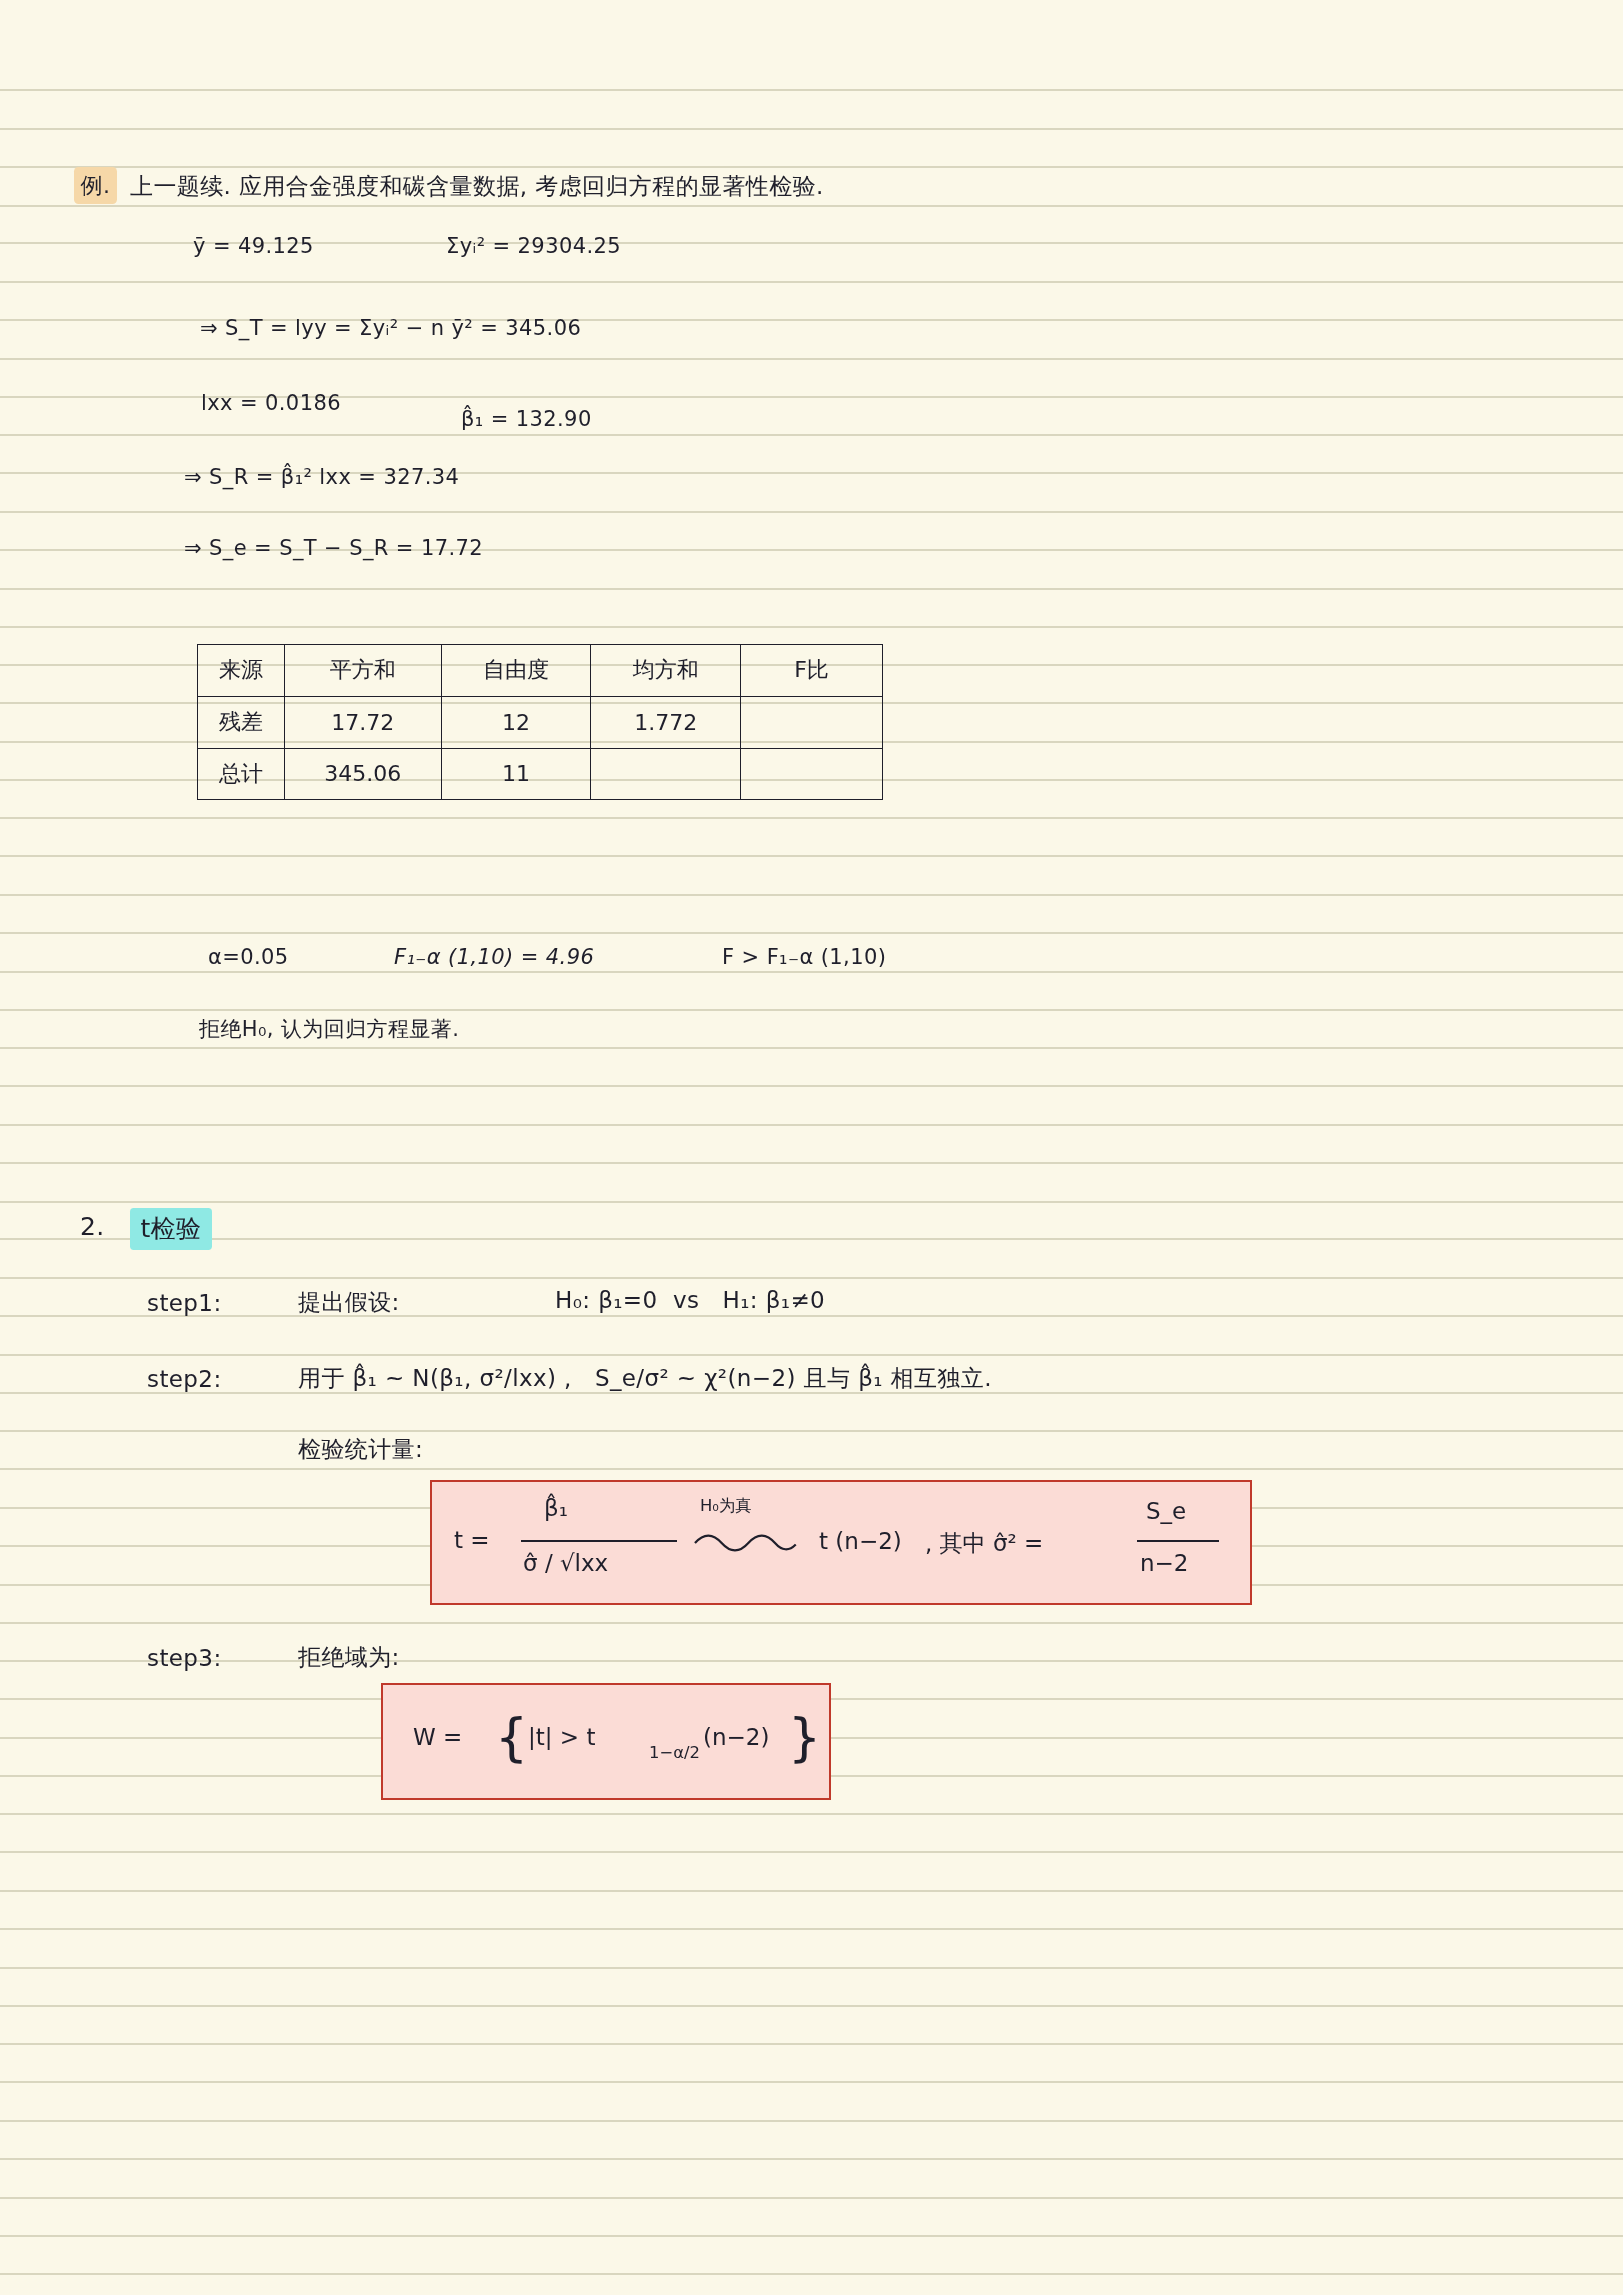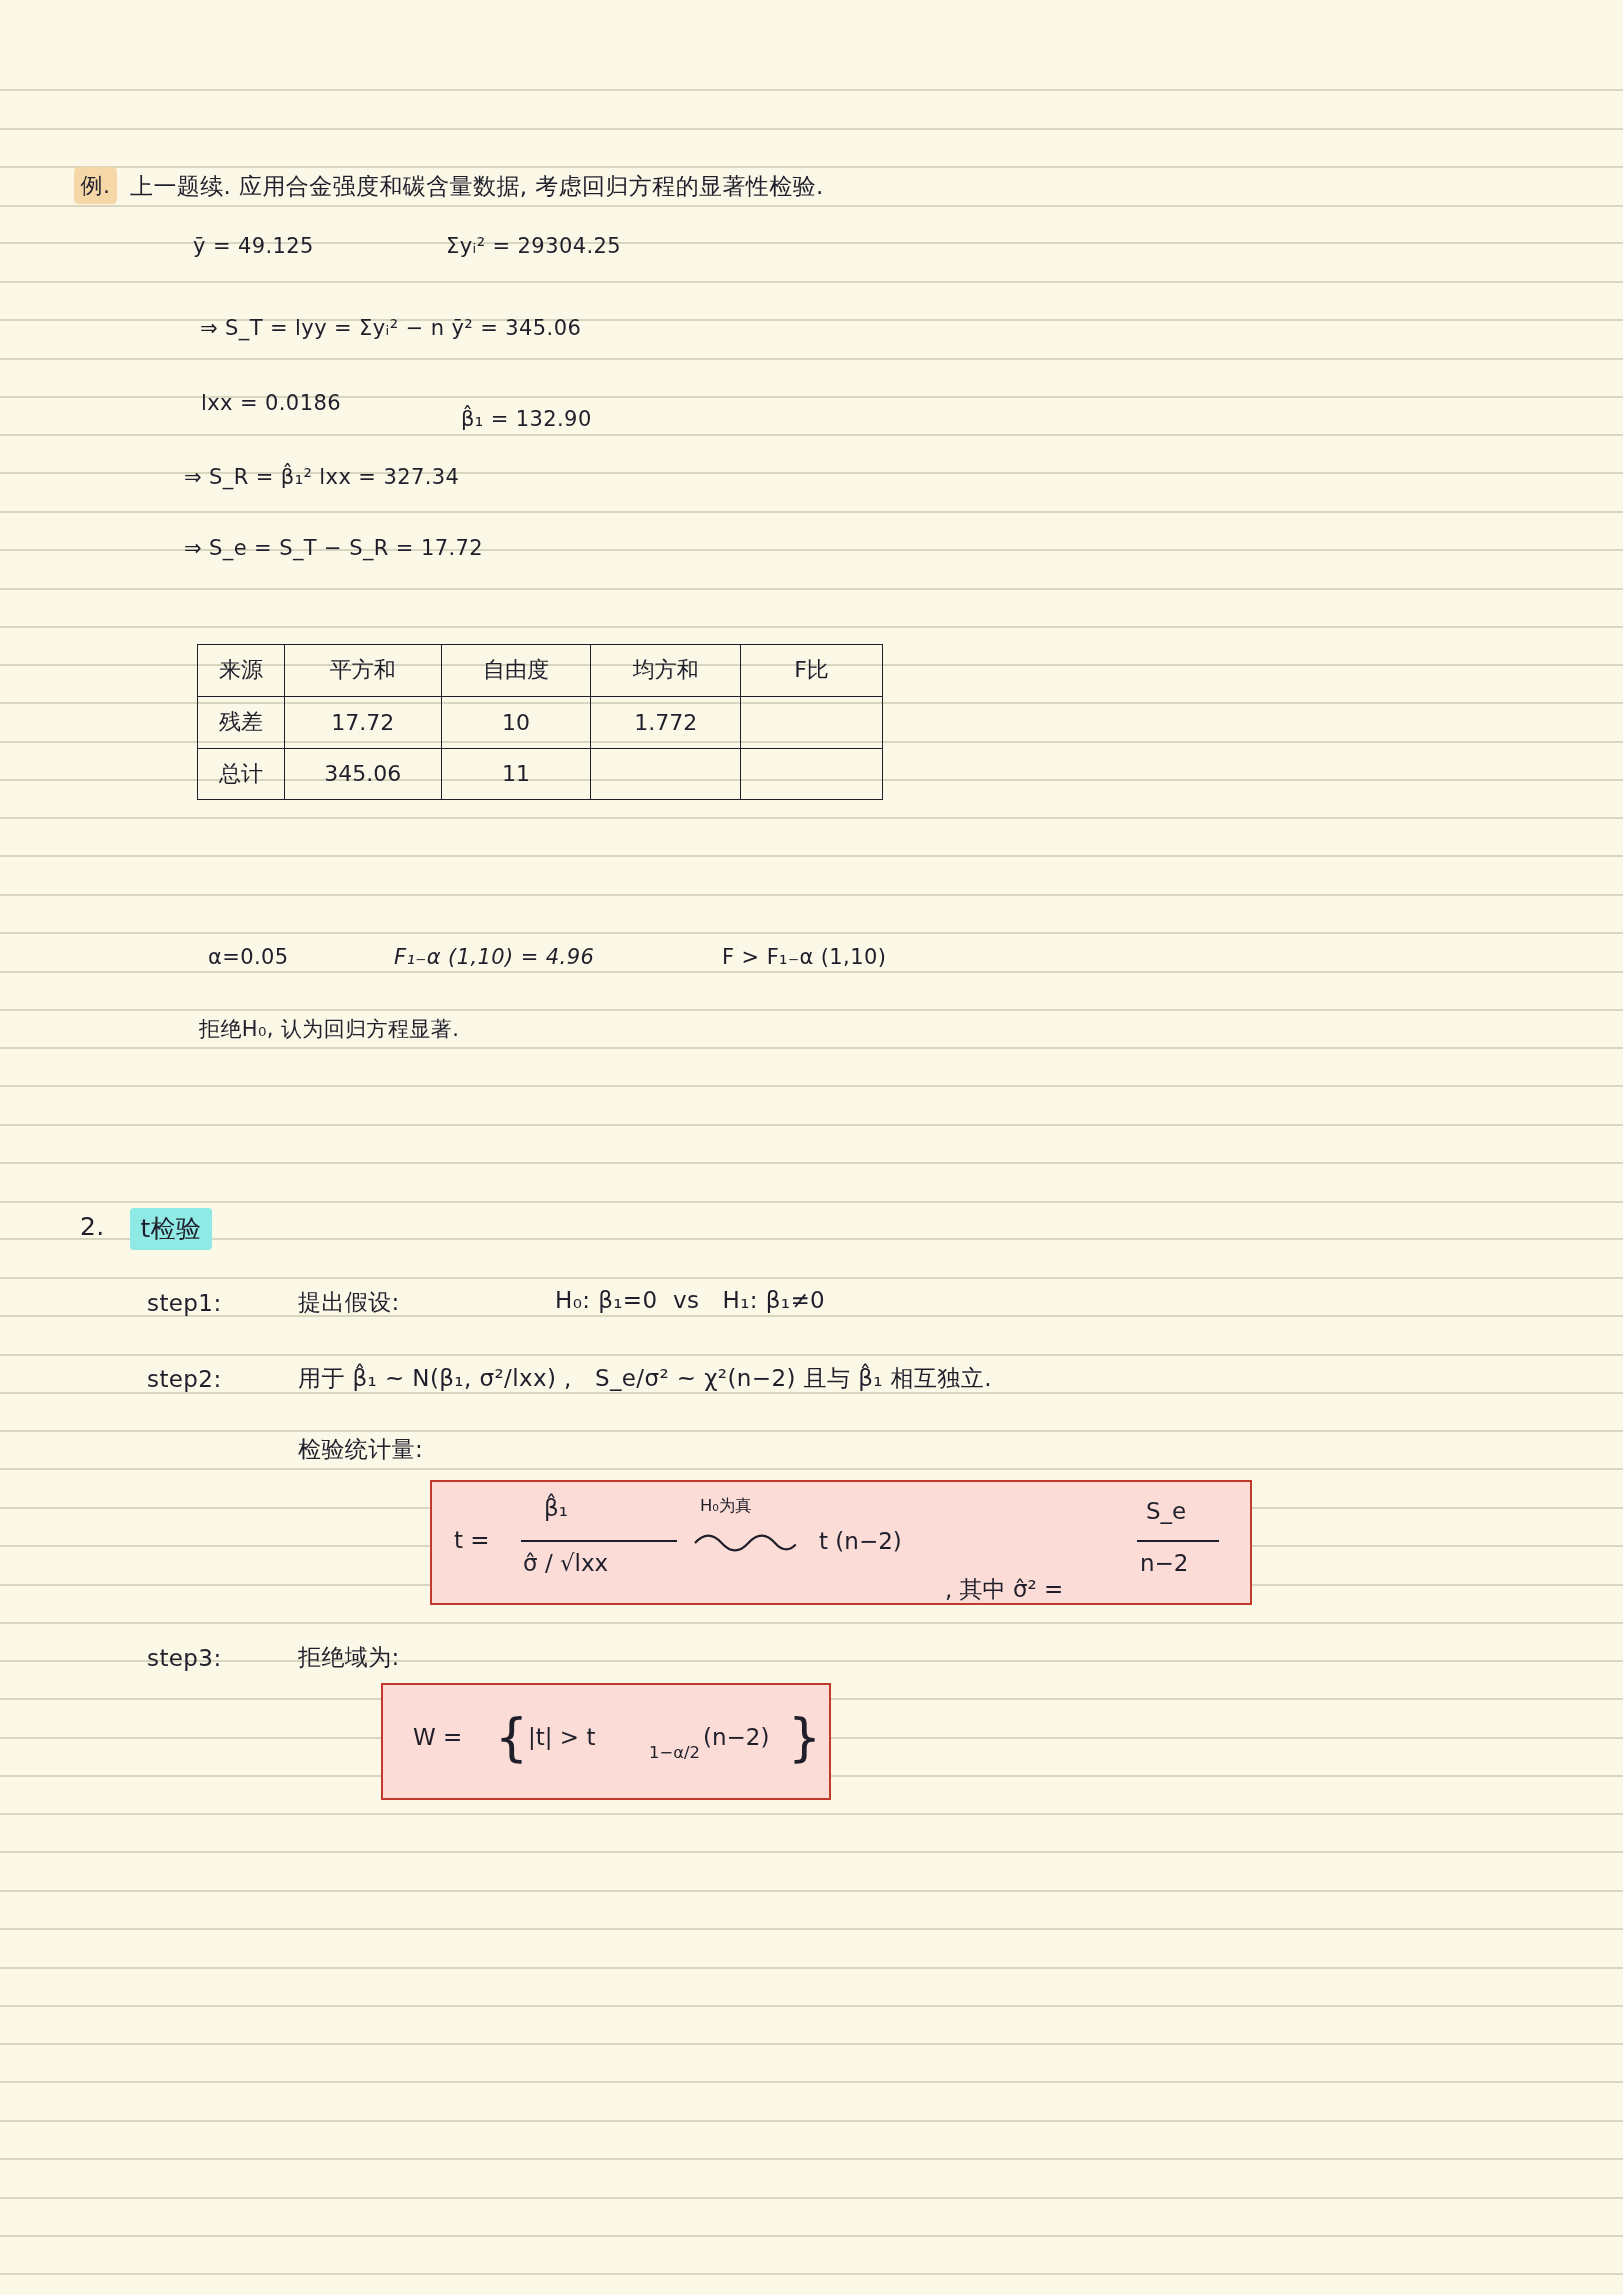--- a/index.html
+++ b/index.html
@@ -192,21 +192,21 @@
         <tr>
       <td class="c0">来源</td>
       <td class="c1">平方和</td>
       <td class="c2">自由度</td>
       <td class="c3">均方和</td>
       <td class="c4">F比</td>
     </tr>
     <tr>
       <td class="c0">残差</td>
       <td class="c1">17.72</td>
-      <td class="c2">10</td>
+      <td class="c2">12</td>
       <td class="c3">1.772</td>
       <td class="c4"></td>
     </tr>
     <tr>
       <td class="c0">总计</td>
       <td class="c1">345.06</td>
       <td class="c2">11</td>
       <td class="c3"></td>
       <td class="c4"></td>
     </tr>
@@ -232,21 +232,21 @@
   <div class="abs formula-box" id="box1">
     <div class="fx" style="left:22px; top:45px;">t =</div>
     <div class="fx" style="left:112px; top:13.4px;">β̂₁</div>
     <div class="abs" style="left:89px; top:58px; width:156px; height:2.2px; background:#1f1f2b;"></div>
     <div class="fx" style="left:91px; top:68px;">σ̂ / √lxx</div>
     <div class="fx small" style="left:268px; top:13.4px;">H₀为真</div>
     <svg class="abs" style="left:260px; top:43px;" width="126" height="30" viewBox="0 0 170 40">
       <path d="M4 24 q18 -20 36 0 q18 20 36 0 q18 -20 36 0 q14 16 28 2" stroke="#1f1f2b" stroke-width="3" fill="none"></path>
     </svg>
     <div class="fx" style="left:387px; top:46px;">t (n−2)</div>
-    <div class="fx" style="left:513px; top:46px;margin-top:46px;">, 其中 σ̂² =</div>
+    <div class="fx" style="left:493px; top:46px;">, 其中 σ̂² =</div>
     <div class="fx" style="left:714px; top:16.4px;">S_e</div>
     <div class="abs" style="left:705px; top:58px; width:82px; height:2.2px; background:#1f1f2b;"></div>
     <div class="fx" style="left:708px; top:68px;">n−2</div>
   </div>
 
   <div class="abs hw step" style="left:147px; top:1645px;">step3:</div>
   <div class="abs hw step" style="left:298px; top:1642px;">拒绝域为:</div>
 
   <div class="abs formula-box" id="box2">
     <div class="fx" style="left:30px; top:39px;">W =</div>

